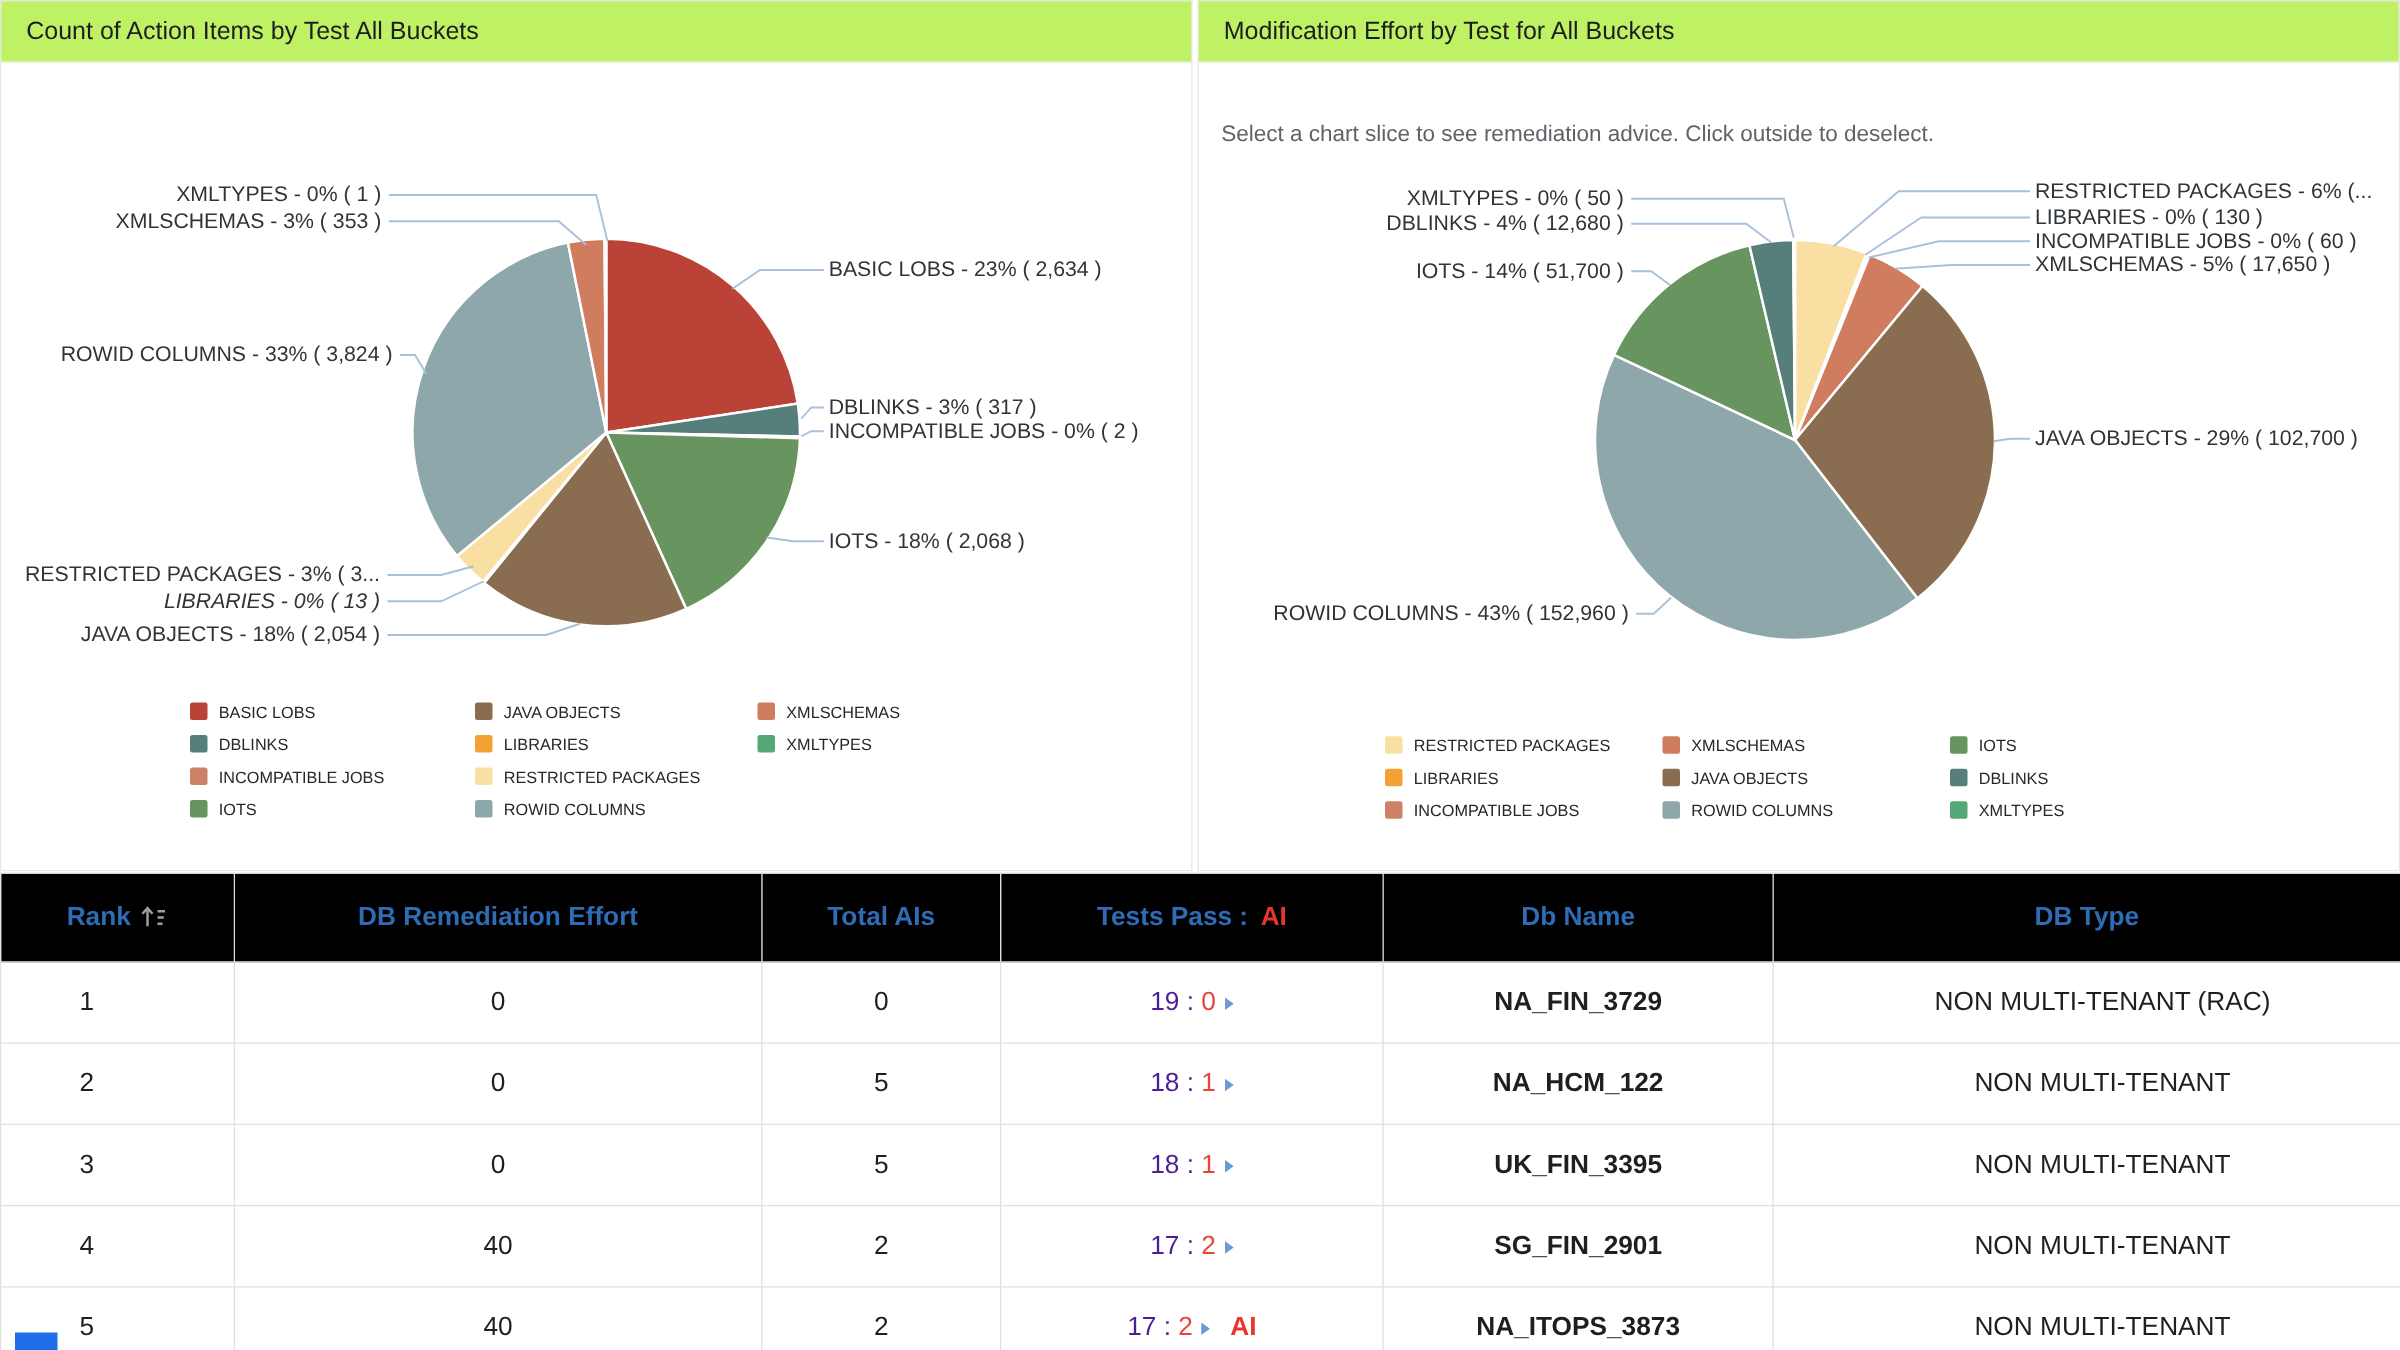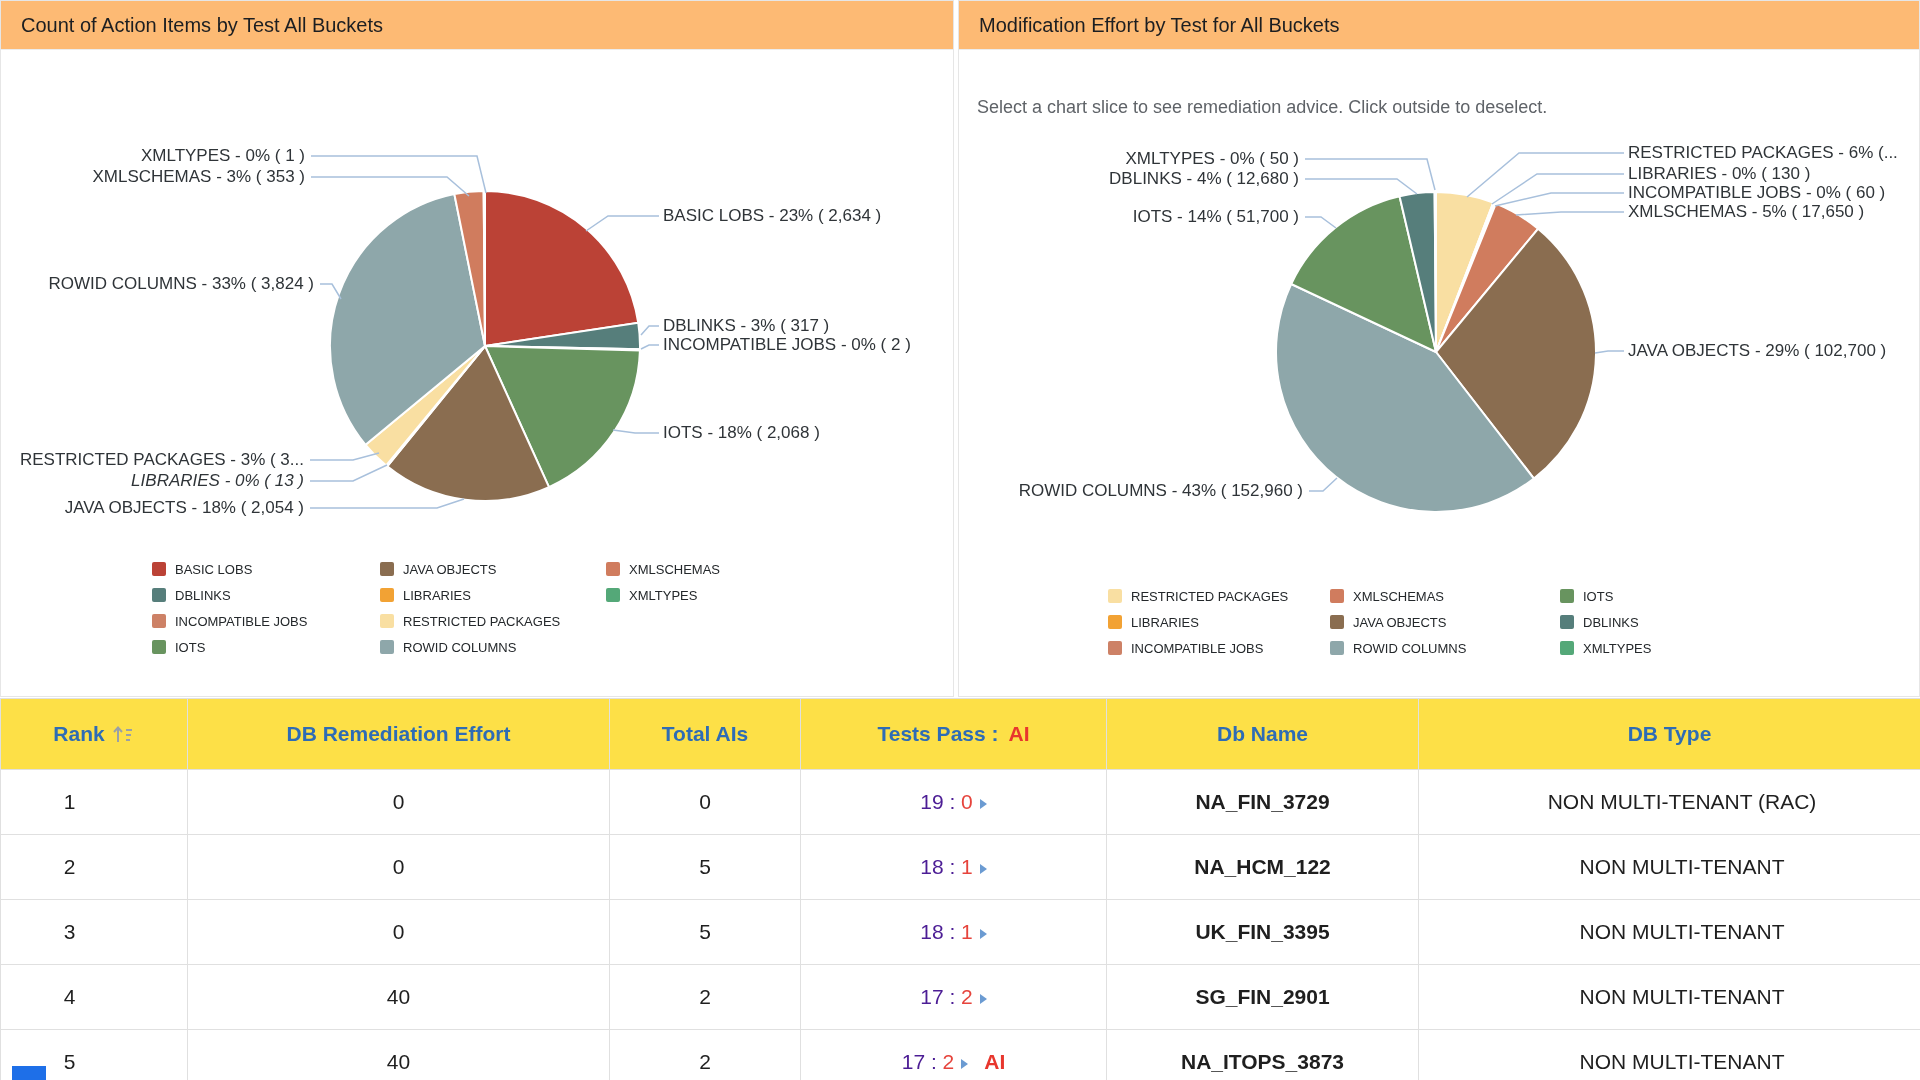--- a/index.html
+++ b/index.html
@@ -1,36 +1,36 @@
 <!DOCTYPE html>
 <html><head>
 <meta charset="utf-8">
 <style>
   html,body{margin:0;padding:0;background:#fff;}
   #app{position:relative;width:1920px;height:1080px;overflow:hidden;background:#fff;
        font-family:"Liberation Sans","DejaVu Sans",sans-serif;color:#202124;}
   .panel{position:absolute;top:0;height:697px;background:#fff;border:1px solid #e6e6e6;box-sizing:border-box;}
   #panel-left{left:0;width:954px;}
   #panel-right{left:958px;width:962px;}
-  .panel-titlebar{position:absolute;top:0;left:0;right:0;height:48px;background:#fdba74;
+  .panel-titlebar{position:absolute;top:0;left:0;right:0;height:48px;background:#bef264;
        border-bottom:1px solid #ececec;}
   .panel-title{position:absolute;left:20px;top:0;line-height:48px;font-size:20px;font-weight:500;color:#1c1e21;}
   .chart-subtitle{position:absolute;left:18px;top:96px;font-size:18px;color:#5f6368;}
   .pie-svg{position:absolute;}
   .callout{position:absolute;font-size:17px;color:#2f3438;white-space:nowrap;transform:translateY(-50%);}
   .leader-lines{position:absolute;left:0;top:0;pointer-events:none;}
   .leader-lines polyline{fill:none;stroke:#a8c0dc;stroke-width:1.5;}
   .legend-col{position:absolute;}
   .legend-item{display:flex;align-items:center;height:26px;cursor:pointer;}
   .swatch{width:14px;height:14px;border-radius:2px;margin-right:9px;flex:0 0 auto;}
   .legend-label{font-size:13px;color:#24282b;white-space:nowrap;}
   
   #ranking-table{position:absolute;left:0;top:698px;width:1920px;border-collapse:collapse;table-layout:fixed;}
   #ranking-table th,#ranking-table td{border:1px solid #e0e0e0;box-sizing:border-box;}
-  #ranking-table th{height:71px;background:#fde047;color:#2e6cb5;font-size:21px;font-weight:bold;text-align:center;}
+  #ranking-table th{height:71px;background:#000000;color:#2e6cb5;font-size:21px;font-weight:bold;text-align:center;}
   #ranking-table td{height:65px;background:#fff;font-size:21px;color:#1f1f1f;text-align:center;}
   td.cell-rank{text-align:right;padding-right:50px;}
   td.cell-dbname{text-align:left;font-weight:bold;font-size:22px;color:#101114;}
   td.cell-dbtype{text-align:left;padding-left:26px;font-size:21px;color:#1d1f22;}
   .tp-pass{color:#4c1d95;}
   .tp-fail{color:#e6443c;}
   .tp-arrow{display:inline-block;width:0;height:0;border-left:7px solid #6b9bd2;
      border-top:5px solid transparent;border-bottom:5px solid transparent;margin-left:7px;}
   .ai-red{color:#e8362d;}
   .header-ai{margin-left:10px;}

